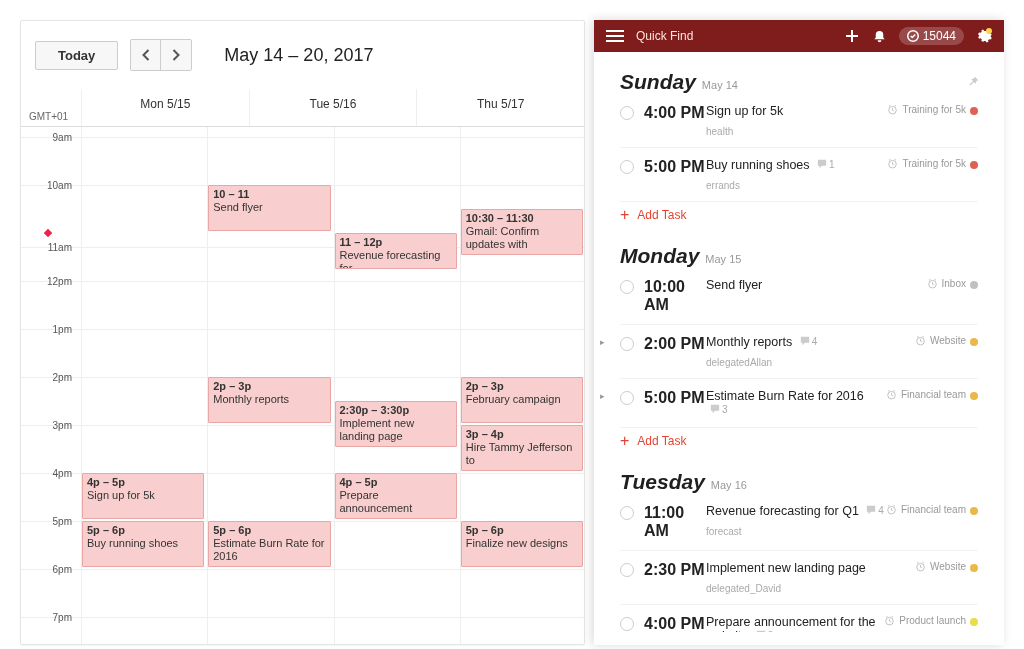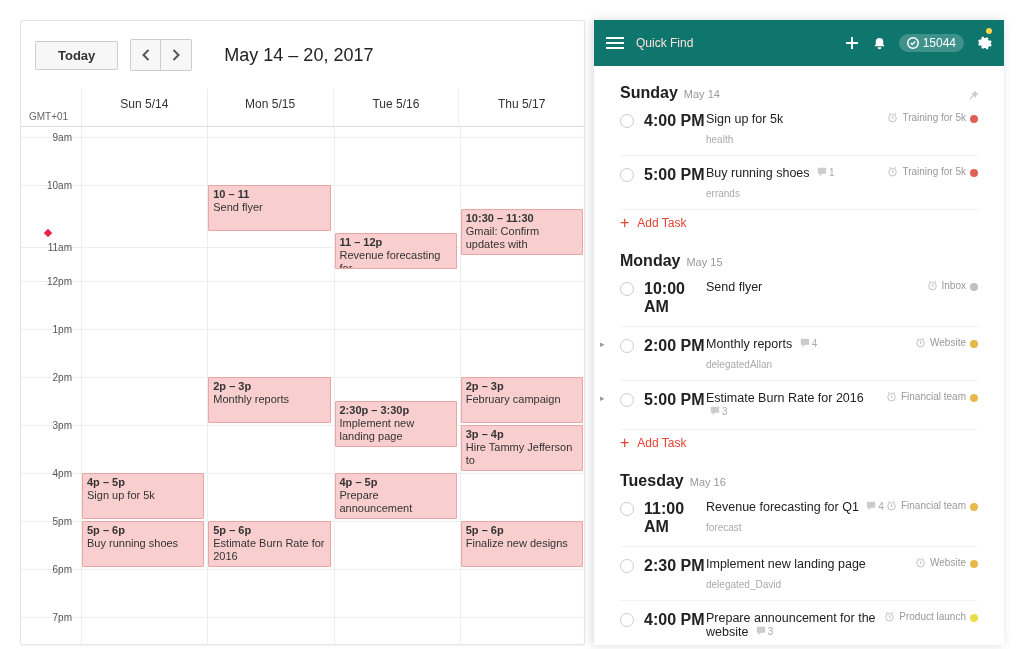--- a/index.html
+++ b/index.html
@@ -22,32 +22,32 @@
 .hour-row { position: absolute; left: 0; right: 0; height: 48px; border-top: 1px solid #eee; }
 .hour-lbl { position: absolute; left: 0; width: 55px; text-align: right; font-size: 10px; color: #555; top: -6px; padding-right: 4px; }
 .day-col-line { position: absolute; top: 0; bottom: 0; width: 1px; background: #eee; }
 .now-marker { position: absolute; left: 24px; width: 6px; height: 6px; background: #e24; transform: rotate(45deg); }
 
 .event { position: absolute; background: #f8cfce; border: 1px solid #e8a7a5; border-radius: 1px; padding: 2px 4px; font-size: 11px; color: #333; line-height: 1.2; overflow: hidden; }
 .event b { font-weight: 600; }
 
 
 .todo-pane { position: absolute; right: 20px; top: 20px; width: 410px; height: 625px; background: #fff; box-shadow: -2px 0 10px rgba(0,0,0,.15); overflow: hidden; }
-.todo-top { height: 46px; background: #0f766e; display: flex; align-items: center; padding: 0 12px; color: #fff; gap: 12px; }
+.todo-top { height: 32px; background: #7f1d1d; display: flex; align-items: center; padding: 0 12px; color: #fff; gap: 12px; }
 .burger { width: 18px; display: flex; flex-direction: column; gap: 3px; cursor: pointer; }
 .burger span { height: 2px; background: #fff; }
 .qf { flex: 1; font-size: 12px; color: #ffe1dc; }
 .top-ico { cursor: pointer; color: #fff; display: flex; align-items: center; font-size: 12px; }
 .karma-pill { background: rgba(255,255,255,.2); border-radius: 10px; padding: 2px 8px; display: flex; align-items: center; gap: 4px; }
 .karma-pill svg { width: 12px; height: 12px; }
 .badge-dot { width: 6px; height: 6px; background: #ffd24c; border-radius: 50%; position: absolute; top: 8px; right: 12px; }
 
 .todo-body { padding: 18px 26px 0 26px; height: 580px; overflow: hidden; position: relative; }
 .day-section { margin-bottom: 8px; }
-.day-title { font-size: 16px; font-weight: 600; color: #202020; display: inline-block; }
+.day-title { font-size: 21px; font-weight: 600; color: #202020; display: inline-block; font-style: italic; }
 .day-sub { font-size: 11px; color: #999; margin-left: 6px; }
 .pin { position: absolute; right: 24px; top: 22px; color: #ccc; font-size: 14px; }
 
 .task { display: flex; align-items: flex-start; padding: 10px 0; border-bottom: 1px solid #f2f2f2; position: relative; }
 .task:last-of-type { border-bottom: none; }
 .expander { position: absolute; left: -20px; top: 12px; font-size: 9px; color: #999; cursor: pointer; }
 .chk { width: 14px; height: 14px; border: 1px solid #ccc; border-radius: 50%; margin-right: 10px; margin-top: 2px; cursor: pointer; flex-shrink: 0; }
 .task-time { width: 62px; font-size: 16px; font-weight: 700; color: #222; flex-shrink: 0; }
 .task-main { flex: 1; min-width: 0; }
 .task-title { font-size: 12.5px; color: #222; }
@@ -76,21 +76,20 @@
         <svg width="9" height="12" viewBox="0 0 8 12">
             <path d="M1 1l5 5-5 5" fill="none" stroke="#555" stroke-width="2"></path>
           </svg>
       </button>
     </div>
     <div class="date-title">May 14 – 20, 2017</div>
   </div>
 
   <div class="cal-header-row">
     <div class="tz-cell">GMT+01</div>
-    <div class="day-head">Sun 5/14</div>
     <div class="day-head">Mon 5/15</div>
     <div class="day-head">Tue 5/16</div>
     <div class="day-head">Thu 5/17</div>
   </div>
 
   <div class="cal-body" id="cal-body">
     <div class="now-marker" style="top:103px"></div>
   <div class="hour-row" style="top: 10px;">
         <div class="hour-lbl">9am</div>
       </div>

